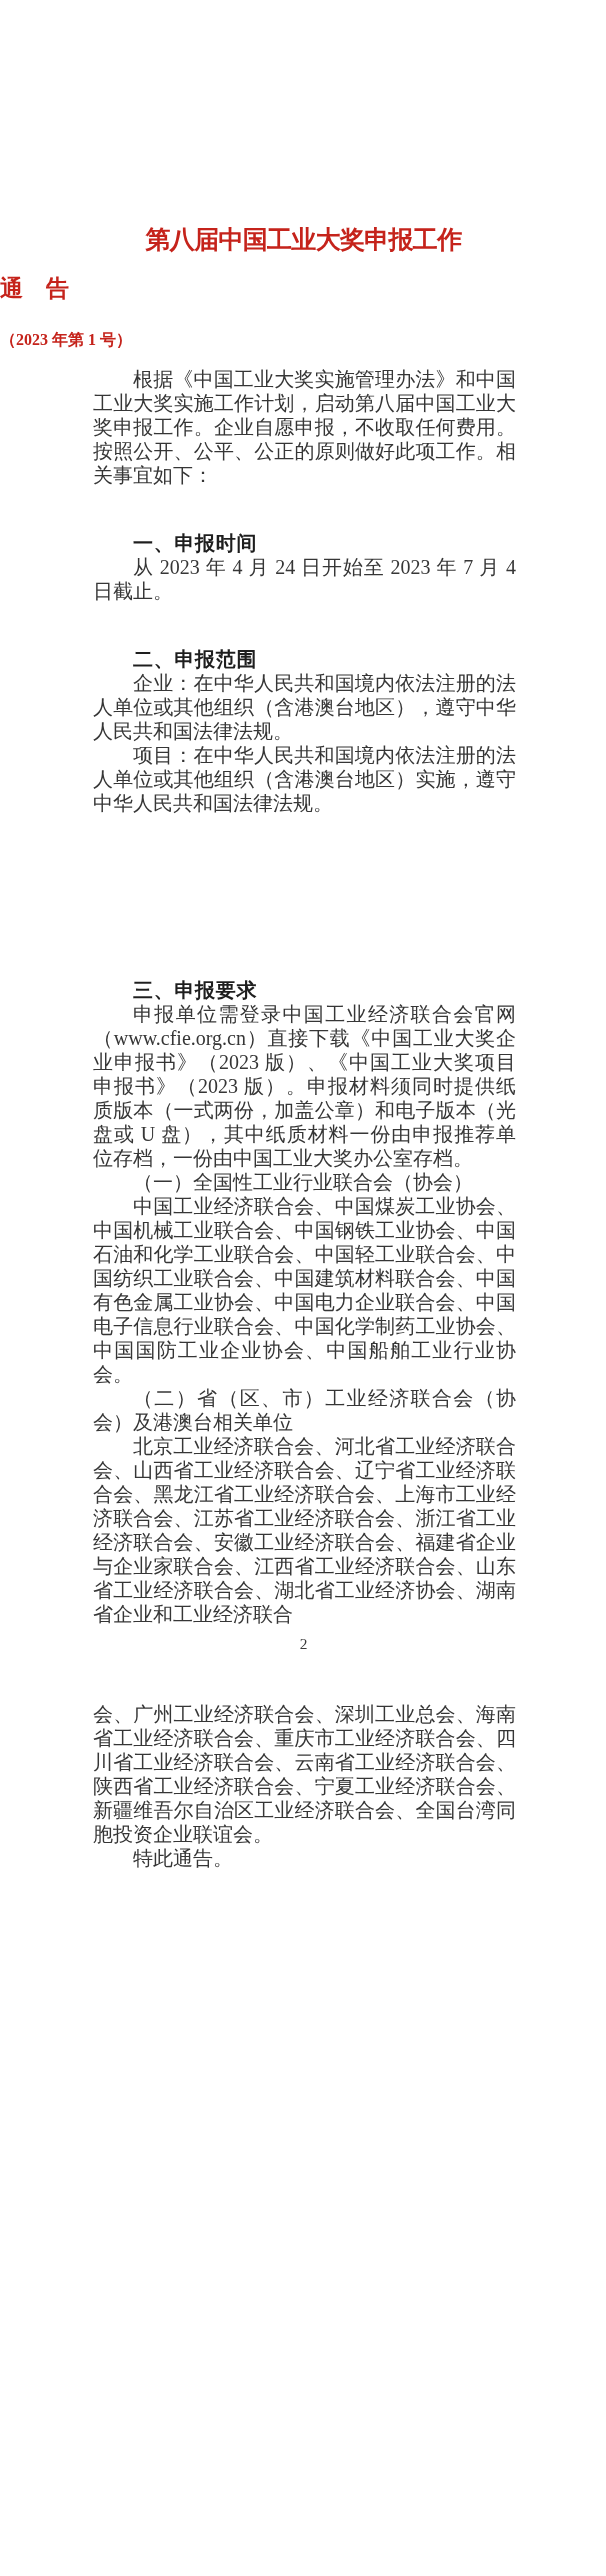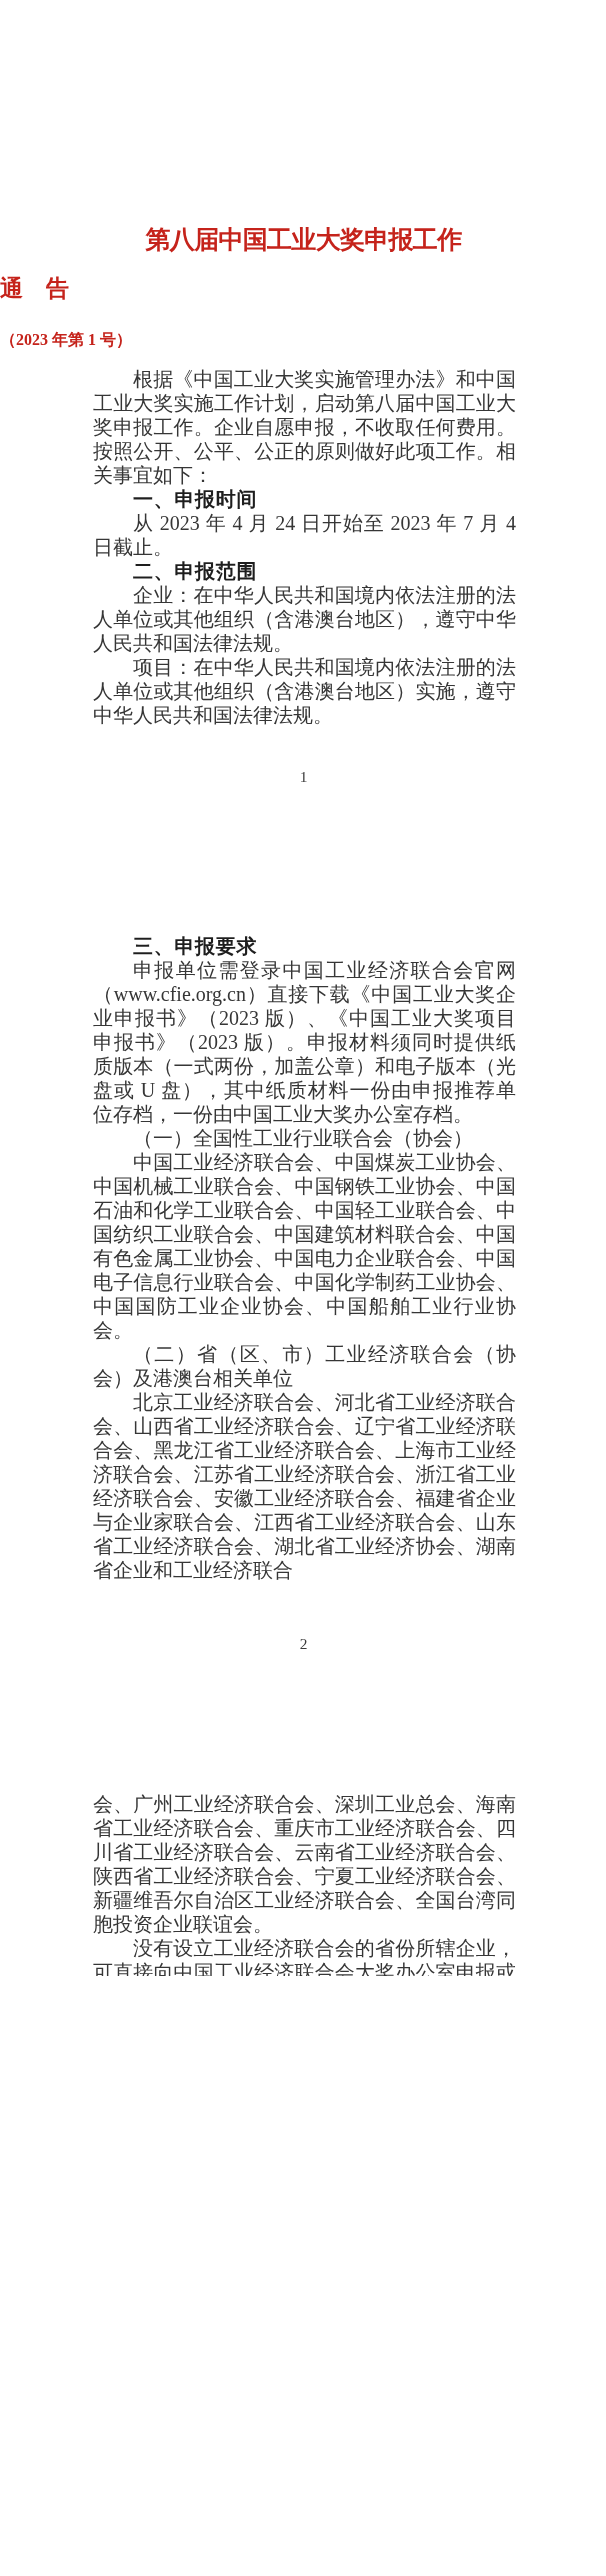--- a/index.html
+++ b/index.html
@@ -57,24 +57,25 @@
     text-align: justify;
     color: var(--ink);
   }
   .body-block p { text-indent: 2em; }
   .body-block p.no-indent { text-indent: 0; }
   .sec-heading {
     font-weight: 700;
     color: var(--heading_ink);
     font-family: Liberation Sans, sans-serif;
     letter-spacing: 0.7px;
+    margin-top: 44px;
   }
   .p1-body { top: 367px; }
   .p2-body { top: 934px; }
-  .p3-body { top: 1792px; }
+  .p3-body { top: 1704px; font-family: Liberation Mono, monospace; }
   .attachment-line {
     position: absolute;
     left: 93px; top: 2167px;
     width: 423px;
     font-size: 16px;
     line-height: 30px;
     text-indent: 2em;
     color: var(--ink);
   }
   
@@ -140,21 +141,20 @@
     <p>申报单位需登录中国工业经济联合会官网（www.cfie.org.cn）直接下载《中国工业大奖企业申报书》（2023 版）、《中国工业大奖项目申报书》（2023 版）。申报材料须同时提供纸质版本（一式两份，加盖公章）和电子版本（光盘或 U 盘），其中纸质材料一份由申报推荐单位存档，一份由中国工业大奖办公室存档。</p>
     <p>（一）全国性工业行业联合会（协会）</p>
     <p>中国工业经济联合会、中国煤炭工业协会、中国机械工业联合会、中国钢铁工业协会、中国石油和化学工业联合会、中国轻工业联合会、中国纺织工业联合会、中国建筑材料联合会、中国有色金属工业协会、中国电力企业联合会、中国电子信息行业联合会、中国化学制药工业协会、中国国防工业企业协会、中国船舶工业行业协会。</p>
     <p>（二）省（区、市）工业经济联合会（协会）及港澳台相关单位</p>
     <p>北京工业经济联合会、河北省工业经济联合会、山西省工业经济联合会、辽宁省工业经济联合会、黑龙江省工业经济联合会、上海市工业经济联合会、江苏省工业经济联合会、浙江省工业经济联合会、安徽工业经济联合会、福建省企业与企业家联合会、江西省工业经济联合会、山东省工业经济联合会、湖北省工业经济协会、湖南省企业和工业经济联合</p>
   </div>
   <div class="page-number pn2">2</div>
 
   <div class="body-block p3-body">
     <p class="no-indent">会、广州工业经济联合会、深圳工业总会、海南省工业经济联合会、重庆市工业经济联合会、四川省工业经济联合会、云南省工业经济联合会、陕西省工业经济联合会、宁夏工业经济联合会、新疆维吾尔自治区工业经济联合会、全国台湾同胞投资企业联谊会。</p>
-    <p>没有设立工业经济联合会的省份所辖企业，可直接向中国工业经济联合会大奖办公室申报或向相关全国性工业行业联合会（协会）申报。</p>
     <p>特此通告。</p>
   </div>
 
   <div class="attachment-line">附件：第八届中国工业大奖申报推荐单位联系方式</div>
 
   <div class="signature-block">
     <div>中国工业经济联合会</div>
     <div>2023 年 4 月 23 日</div>
   </div>
 

